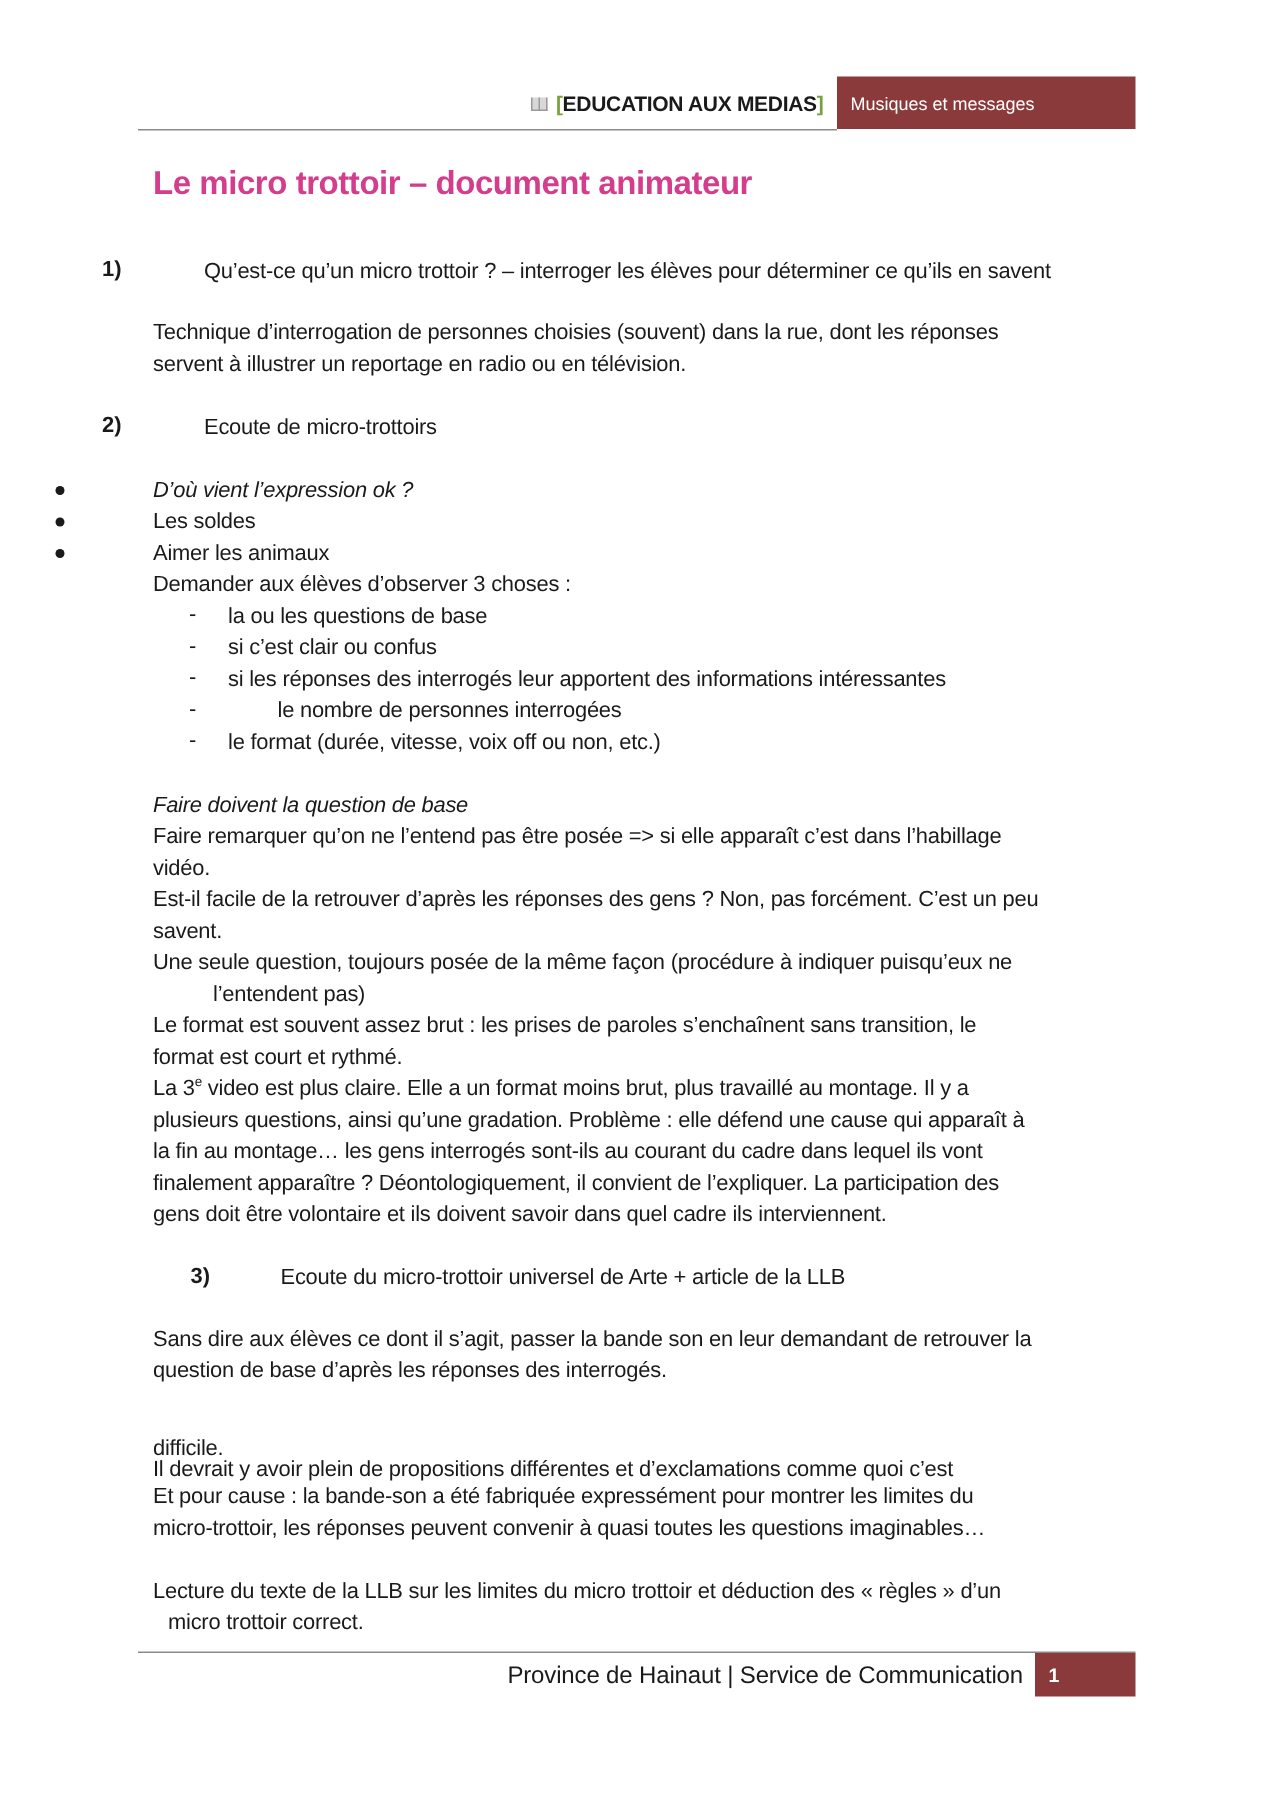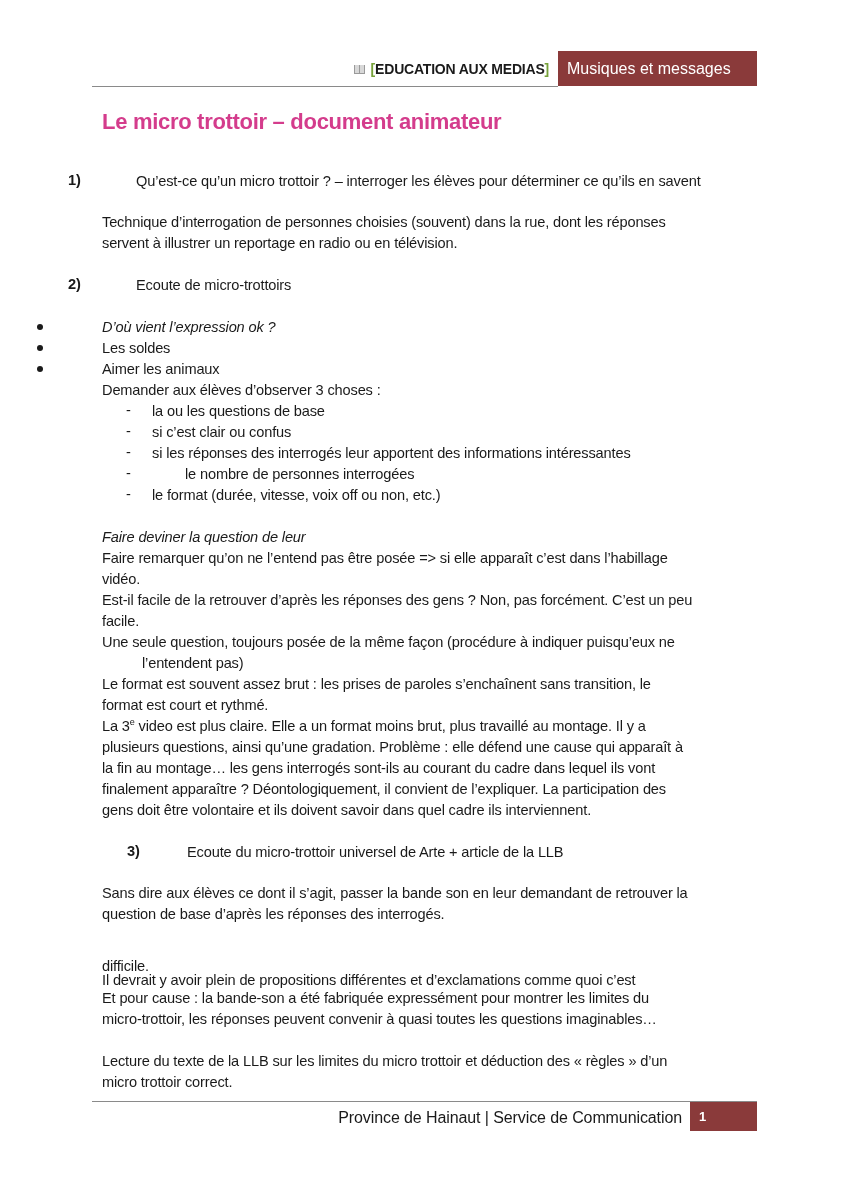--- a/index.html
+++ b/index.html
@@ -6,21 +6,21 @@
   body { width: 849px; height: 1200px; position: relative; overflow: hidden;
          font-family: "Liberation Sans", sans-serif; color: #1a1a1a; }
 
   
   .hdr-line { position: absolute; left: 92px; top: 86px; width: 466px; height: 1px; background: #8a8a8a; }
   .hdr-left { position: absolute; right: 300px; top: 61px; font-size: 14px; font-weight: bold; letter-spacing: -0.2px; display: flex; align-items: center; }
   .book-icon { display: inline-block; width: 11px; height: 11px; margin-right: 6px; position: relative; }
   .book-icon::before { content: ""; position: absolute; left: 0; top: 1px; width: 11px; height: 9px; border: 1px solid #9a9a9a; border-top: none; box-sizing: border-box; background: #d8d8d8; }
   .book-icon::after { content: ""; position: absolute; left: 5px; top: 1px; width: 1px; height: 9px; background: #9a9a9a; }
   .bracket { color: #77a23a; }
-  .hdr-box { position: absolute; left: 558px; top: 51px; width: 199px; height: 35px; background: #8a3a3a; color: #ffffff; font-size: 16px; display: flex; align-items: center; padding-left: 9px; box-sizing: border-box; }
+  .hdr-box { position: absolute; left: 558px; top: 51px; width: 199px; height: 35px; background: #8a3a3a; color: #ffffff; font-size: 12px; display: flex; align-items: center; padding-left: 9px; box-sizing: border-box; }
 
   
   .title { position: absolute; left: 102px; top: 109px; font-size: 22px; font-weight: bold; color: #d43c8c; letter-spacing: -0.3px; }
 
   .txt { position: absolute; font-size: 14.6px; line-height: 21px; letter-spacing: -0.15px; }
   .bold { font-weight: normal; margin-left: 34px; }
   .ital { font-style: italic; }
   .num { position: absolute; font-size: 14.6px; font-weight: bold; }
 
   .bullet { position: absolute; left: 37px; width: 6px; height: 6px; border-radius: 50%; background: #1a1a1a; }
@@ -68,25 +68,25 @@
 <div class="txt" style="left:152px; top:401px;">la ou les questions de base</div>
 <div class="dash" style="top:423px;">-</div>
 <div class="txt" style="left:152px; top:422px;">si c’est clair ou confus</div>
 <div class="dash" style="top:444px;">-</div>
 <div class="txt" style="left:152px; top:443px;">si les réponses des interrogés leur apportent des informations intéressantes</div>
 <div class="dash" style="top:465px;">-</div>
 <div class="txt" style="left:152px; top:464px;margin-left:33px;">le nombre de personnes interrogées</div>
 <div class="dash" style="top:486px;">-</div>
 <div class="txt" style="left:152px; top:485px;">le format (durée, vitesse, voix off ou non, etc.)</div>
 
-<div class="txt ital" style="left:102px; top:527px;">Faire deviner la question de leur</div>
+<div class="txt ital" style="left:102px; top:527px;">Faire doivent la question de base</div>
 <div class="txt" style="left:102px; top:548px;">Faire remarquer qu’on ne l’entend pas être posée =&gt; si elle apparaît c’est dans l’habillage</div>
 <div class="txt" style="left:102px; top:569px;">vidéo.</div>
 <div class="txt" style="left:102px; top:590px;">Est-il facile de la retrouver d’après les réponses des gens ? Non, pas forcément. C’est un peu</div>
-<div class="txt" style="left:102px; top:611px;">facile.</div>
+<div class="txt" style="left:102px; top:611px;">savent.</div>
 <div class="txt" style="left:102px; top:632px;">Une seule question, toujours posée de la même façon (procédure à indiquer puisqu’eux ne</div>
 <div class="txt" style="left:102px; top:653px;margin-left:40px;">l’entendent pas)</div>
 <div class="txt" style="left:102px; top:674px;">Le format est souvent assez brut : les prises de paroles s’enchaînent sans transition, le</div>
 <div class="txt" style="left:102px; top:695px;">format est court et rythmé.</div>
 
 <div class="txt" style="left:102px; top:716px;"><span>La 3</span><sup>e</sup><span> video est plus claire. Elle a un format moins brut, plus travaillé au montage. Il y a</span></div>
 <div class="txt" style="left:102px; top:737px;">plusieurs questions, ainsi qu’une gradation. Problème : elle défend une cause qui apparaît à</div>
 <div class="txt" style="left:102px; top:758px;">la fin au montage… les gens interrogés sont-ils au courant du cadre dans lequel ils vont</div>
 <div class="txt" style="left:102px; top:779px;">finalement apparaître ? Déontologiquement, il convient de l’expliquer. La participation des</div>
 <div class="txt" style="left:102px; top:800px;">gens doit être volontaire et ils doivent savoir dans quel cadre ils interviennent.</div>
@@ -96,19 +96,19 @@
 
 <div class="txt" style="left:102px; top:883px;">Sans dire aux élèves ce dont il s’agit, passer la bande son en leur demandant de retrouver la</div>
 <div class="txt" style="left:102px; top:904px;">question de base d’après les réponses des interrogés.</div>
 
 <div class="txt" style="left:102px; top:946px;margin-top:24px;">Il devrait y avoir plein de propositions différentes et d’exclamations comme quoi c’est</div>
 <div class="txt" style="left:102px; top:956px;">difficile.</div>
 <div class="txt" style="left:102px; top:988px;">Et pour cause : la bande-son a été fabriquée expressément pour montrer les limites du</div>
 <div class="txt" style="left:102px; top:1009px;">micro-trottoir, les réponses peuvent convenir à quasi toutes les questions imaginables…</div>
 
 <div class="txt" style="left:102px; top:1051px;">Lecture du texte de la LLB sur les limites du micro trottoir et déduction des « règles » d’un</div>
-<div class="txt" style="left:102px; top:1072px;">micro trottoir correct.</div>
+<div class="txt" style="left:112px; top:1072px;">micro trottoir correct.</div>
 
 <div class="ftr-line"></div>
 <div class="ftr-text">Province de Hainaut | Service de Communication</div>
 <div class="ftr-box">
   <span>1</span>
 </div>
 
 </body></html>

